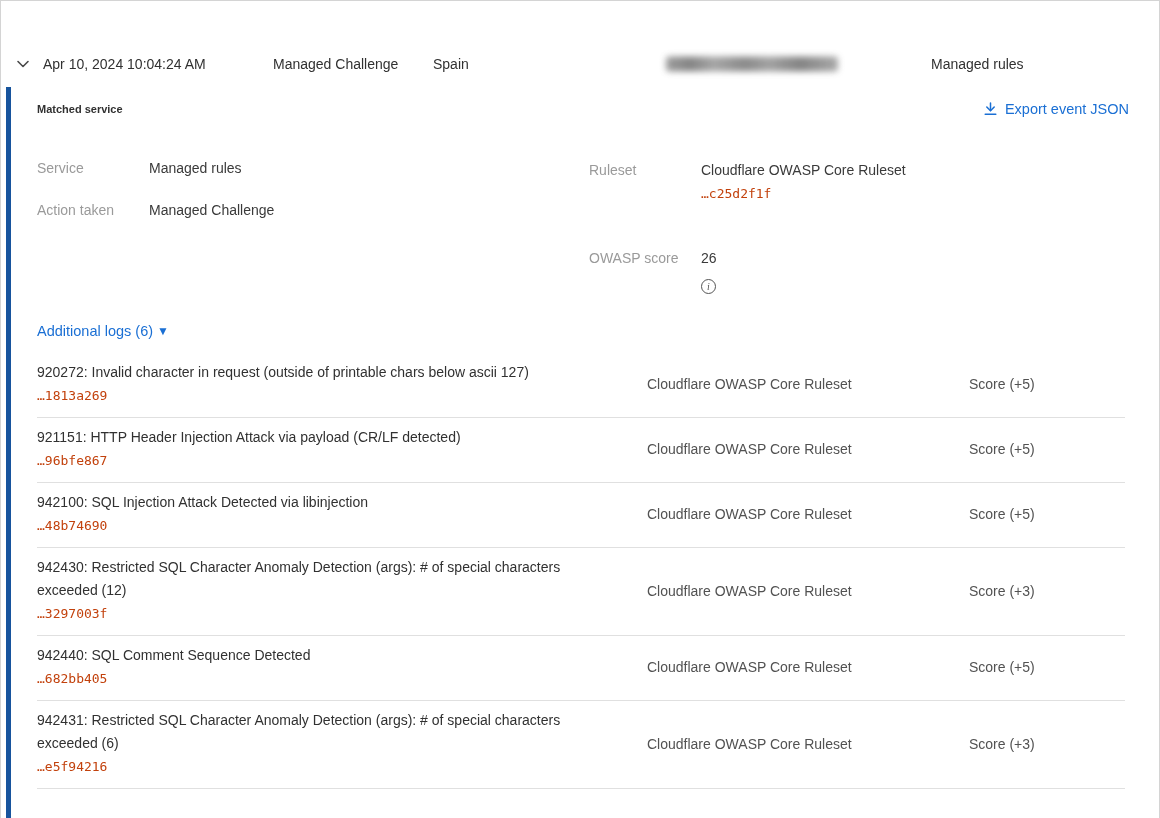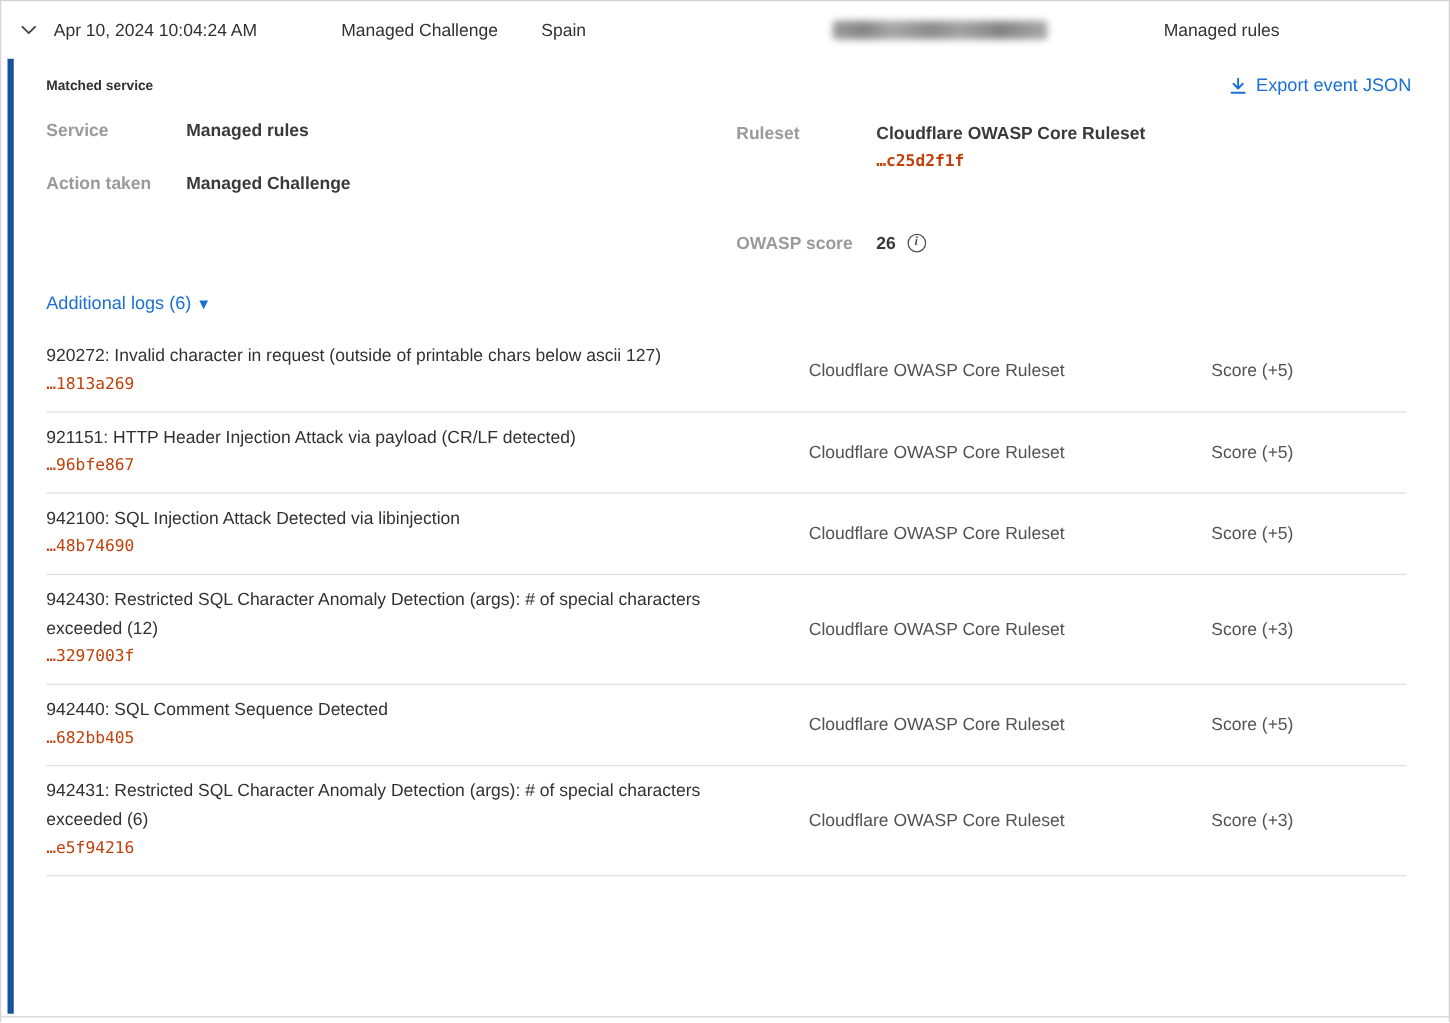--- a/index.html
+++ b/index.html
@@ -18,51 +18,51 @@
     font-family:"Liberation Sans",sans-serif;color:var(--text_dark);
     font-size:14px;
   }
   .page{
     position:relative;width:1160px;height:818px;
     border-left:1px solid var(--border_outer);
     border-right:1px solid var(--border_outer);
     border-top:1px solid var(--border_outer);
   }
   
-  .event-row{position:relative;height:46px;cursor:pointer;}
+  .event-row{position:relative;height:46px;cursor:pointer;margin-top:40px;}
   .event-row > *{position:absolute;top:50%;transform:translateY(-50%);white-space:nowrap;}
   .chev-btn{left:12px;background:none;border:none;padding:2px;cursor:pointer;line-height:0;}
   .col-date{left:42px;}
   .col-action{left:272px;}
   .col-country{left:432px;}
   .redacted{
     left:665px;width:172px;height:15px;border-radius:3px;
     background:linear-gradient(90deg,#8d8d8d 0%,#6f6f6f 14%,#979797 28%,#767676 46%,#929292 60%,#6e6e6e 78%,#9a9a9a 100%);
     filter:blur(3px);opacity:.85;
   }
   .col-service{left:930px;}
   
   .detail{position:relative;height:772px;padding:14px 30px 0 36px;}
   .accent-bar{position:absolute;left:5px;top:0;bottom:8px;width:5px;background:var(--accent_bar);}
   .detail-header{display:flex;justify-content:space-between;align-items:center;}
   .detail-title{font-size:11px;font-weight:bold;margin:0;}
   a.link{color:var(--link);cursor:pointer;}
   .export-link{display:inline-flex;align-items:center;gap:7px;font-size:14.5px;}
   .export-link svg{flex:0 0 auto;}
   
-  .fields{display:flex;margin-top:17px;font-weight:bold;}
+  .fields{display:flex;margin-top:41px;}
   .fields-left{width:552px;flex:0 0 auto;display:flex;flex-direction:column;gap:21px;}
   .fields-right{flex:1;display:flex;flex-direction:column;gap:20px;}
   .field{display:flex;line-height:21px;}
   .field .label{width:112px;flex:0 0 auto;color:var(--text_label);}
   .field .value{color:#3a3a3a;}
   .fields-right .field{line-height:24px;}
   .fields-right .value{max-width:240px;}
   .mono{font-family:"DejaVu Sans Mono",monospace;font-size:13px;color:#c2410c;}
-  .owasp-value{display:flex;align-items:center;gap:9px;}
+  .owasp-value{display:flex;gap:9px;flex-direction:column;}
   .info-icon{
     width:15px;height:15px;border:1.3px solid #545454;border-radius:50%;
     display:inline-flex;align-items:center;justify-content:center;
     font-family:"Liberation Serif",serif;font-size:10px;font-style:italic;
     color:#545454;cursor:pointer;
   }
   
   .logs-toggle{display:inline-flex;align-items:center;gap:4px;margin-top:29px;font-size:14.5px;}
   .tri-down{color:var(--link);font-size:12px;line-height:1;}
   .logs-table{margin-top:14px;width:1088px;}

